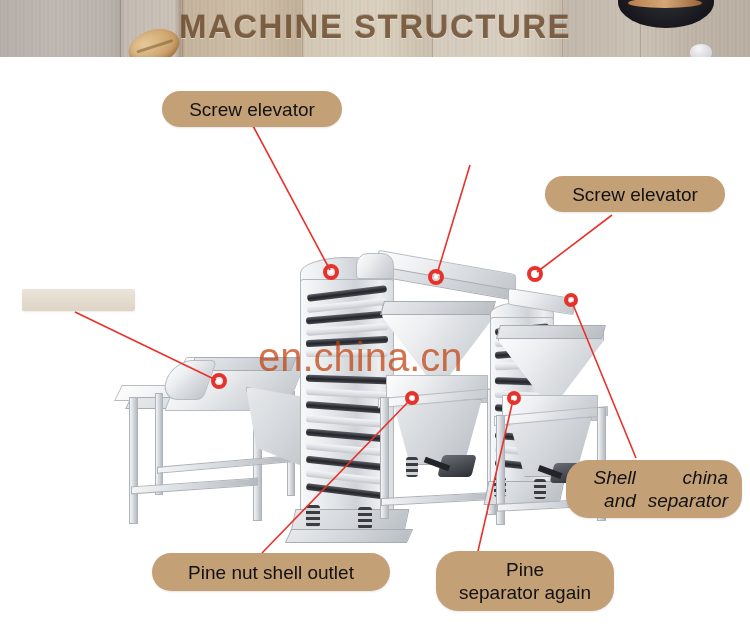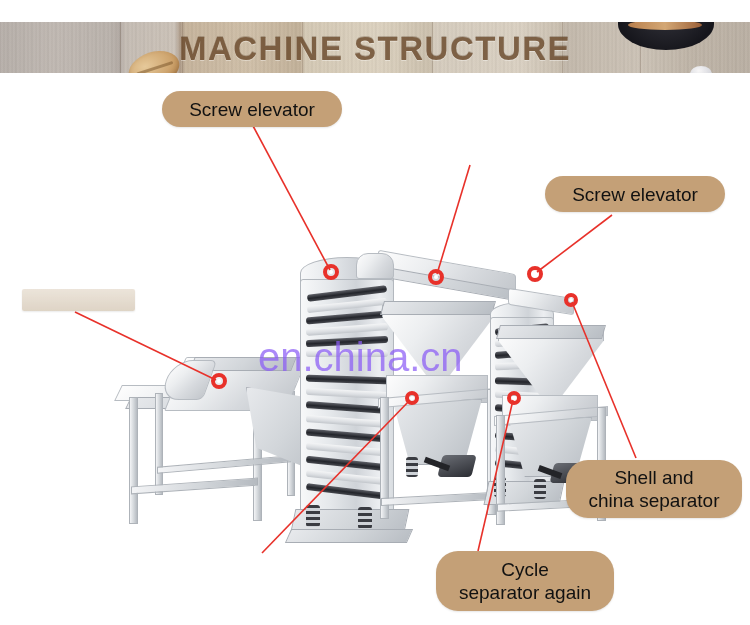--- a/index.html
+++ b/index.html
@@ -1,32 +1,31 @@
 <!DOCTYPE html>
 <html><head>
 <meta charset="utf-8">
 <style>
   html,body{margin:0;padding:0;background:#fff;}
   body{width:750px;height:625px;overflow:hidden;font-family:"Liberation Sans",sans-serif;}
   #stage{position:relative;width:750px;height:625px;background:#ffffff;overflow:hidden;}
 
   
-  #banner{position:absolute;left:0;top:0;width:750px;height:51px;overflow:hidden;
+  #banner{position:absolute;left:0;top:0;width:750px;height:57px;overflow:hidden;
     background:
       repeating-linear-gradient(90deg,
         rgba(0,0,0,0.045) 0px, rgba(255,255,255,0.05) 2px, rgba(0,0,0,0.03) 4px,
         rgba(255,255,255,0.04) 6px, rgba(0,0,0,0.05) 8px),
       linear-gradient(90deg,
         #b9b2ad 0px,#c3bcb6 55px,#bdb6b0 110px,#b4aca6 120px,
         #c8c0b8 125px,#cfc6bc 175px,#b09e8c 180px,
         #c9b79f 185px,#d3c3ac 250px,#c5b49c 300px,
         #d8cdb9 305px,#e0d6c4 380px,#cfc4b1 430px,
         #d9d0c2 435px,#ded5c7 520px,#cdc3b4 560px,
         #c6bcaf 565px,#cfc6ba 640px,#c2b8ab 690px,#bdb3a7 750px);
-    margin-top: 22px;
   }
   #banner .plankline{position:absolute;top:0;height:57px;width:1px;background:rgba(90,70,50,0.22);}
   #banner .grain{position:absolute;top:0;height:57px;width:100%;
     background:repeating-linear-gradient(90deg,
       rgba(120,95,70,0.07) 0px, rgba(255,255,255,0.0) 1px,
       rgba(120,95,70,0.05) 2px, rgba(255,255,255,0.0) 3px);}
   #banner-title{position:absolute;left:0;top:8px;width:750px;text-align:center;
     font-family:"Liberation Sans",sans-serif;font-size:33px;font-weight:bold;
     letter-spacing:1.5px;color:#6b4a2c;opacity:0.82;
     text-shadow:0 1px 0 rgba(255,255,255,0.45), 0 -1px 0 rgba(60,35,15,0.30);}
@@ -64,21 +63,21 @@
 
   
   .label{position:absolute;background:#c4a077;color:#111;border-radius:22px;
     font-family:"Liberation Sans",sans-serif;font-size:19px;line-height:23px;
     display:flex;align-items:center;justify-content:center;text-align:right;
     box-shadow:0 1px 2px rgba(0,0,0,0.10);padding:0 14px;box-sizing:border-box;}
   .label.blank{background:linear-gradient(180deg,#e9e0d4,#d9cdbc);border-radius:3px;opacity:.85;}
 
   
   #watermark{position:absolute;left:258px;top:278px;font-family:"Liberation Sans",sans-serif;
-    font-size:40px;color:#8b5cf6;opacity:.72;letter-spacing:0px;white-space:nowrap;font-weight:400;}
+    font-size:40px;color:#c2410c;opacity:.72;letter-spacing:0px;white-space:nowrap;font-weight:400;}
 </style>
 </head>
 <body>
 
 <div id="stage">
 
   <div id="banner">
     <div class="grain"></div>
     <div class="plankline" style="left:120px"></div>
     <div class="plankline" style="left:182px"></div>
@@ -234,28 +233,31 @@
 
   <div class="label" style="left:162px;top:91px;width:180px;height:36px;">
     <span>Screw elevator</span>
   </div>
 
 
   <div class="label" style="left:545px;top:176px;width:180px;height:36px;">
     <span>Screw elevator</span>
   </div>
 
-  <div class="label" style="left:566px;top:460px;width:176px;height:58px;flex-direction:column;">
+  <div class="label" style="left:566px;top:460px;width:176px;height:58px;flex-direction:row;font-style:italic;">
     <span>Shell and</span>
     <span>china separator</span>
   </div>
 
+  <div class="label" style="left:152px;top:553px;width:238px;height:38px;">
+    <span>Pine nut shell outlet</span>
+  </div>
 
   <div class="label" style="left:436px;top:551px;width:178px;height:60px;flex-direction:column;">
-    <span>Cycle</span>
+    <span>Pine</span>
     <span>separator again</span>
   </div>
 
   <div class="label blank" style="left:22px;top:289px;width:113px;height:22px;border-radius:2px;">
     <span></span>
   </div>
 
 </div>
 
 </body></html>

